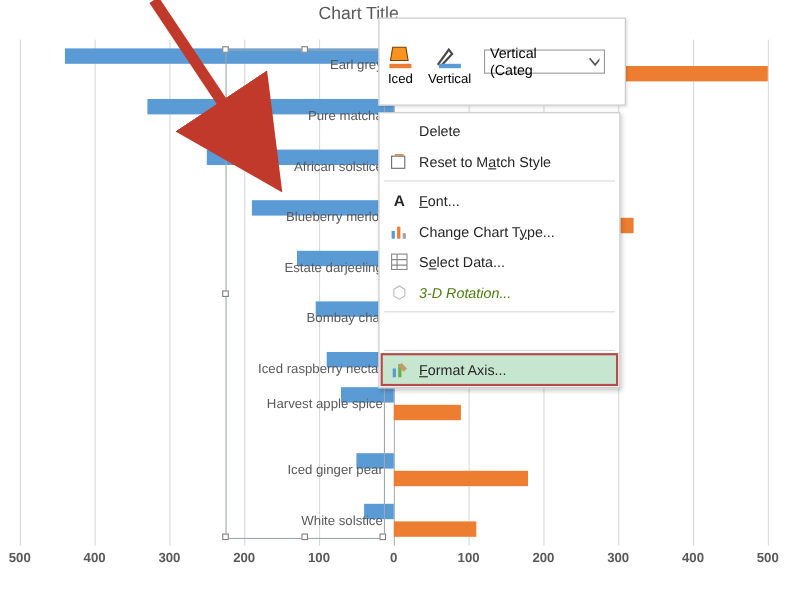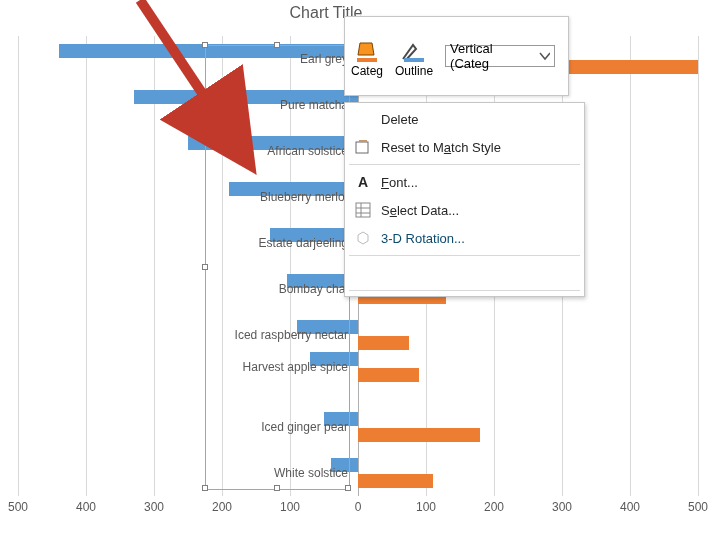--- a/index.html
+++ b/index.html
@@ -65,20 +65,21 @@
     white-space: nowrap;
   }
   .x-axis {
     position: absolute;
     top: 500px;
     left: 0;
     width: 716px;
     height: 20px;
     font-size: 12px;
     color: #595959;
+    font-weight: bold;
   }
   .x-tick {
     position: absolute;
     top: 0;
     transform: translateX(-50%);
   }
   .axis-select-box {
     position: absolute;
     left: 205px;
     top: 45px;
@@ -130,36 +131,36 @@
     display:flex;
     justify-content:space-between;
     align-items:center;
     font-size: 13px;
     gap: 16px;
   }
   .context-menu {
     position: absolute;
     top: 102px;
     left: 344px;
-    width: 241px;
+    width: 220px;
     background: #fff;
     border: 1px solid #c6c6c6;
     box-shadow: 1px 2px 4px rgba(0,0,0,0.2);
     padding: 2px;
   }
   .cm-item {
     display: flex;
     align-items: center;
     height: 28px;
     padding: 0 6px;
     gap: 8px;
     font-size: 13px;
     color: #262626;
   }
-  .cm-item.disabled { color: #0c4a6e; }
+  .cm-item.disabled { color: #4d7c0f; font-style: italic; }
   .cm-item.highlight {
     background: #c7e6cf;
     outline: 2px solid #b84a4a;
     outline-offset: -1px;
   }
   .cm-icon {
     width: 20px;
     height: 20px;
     display:flex;
     align-items:center;
@@ -270,30 +271,30 @@
 </div>
 
 <div class="mini-toolbar">
   <div class="mt-btn">
     <div class="mt-icon">
       <svg width="26" height="24">
           <path d="M6 4 L18 4 L20 16 L4 16 Z" fill="#f7931e" stroke="#7a4400"></path>
           <rect x="3" y="19" width="20" height="4" fill="#ED7D31"></rect>
         </svg>
     </div>
-    <span>Categ</span>
+    <span>Iced</span>
   </div>
   <div class="mt-btn">
     <div class="mt-icon">
       <svg width="26" height="24">
           <path d="M2 20 L12 6 L15 10 L4 22" stroke="#4a4a4a" fill="none" stroke-width="2"></path>
           <rect x="3" y="19" width="20" height="4" fill="#5B9BD5"></rect>
         </svg>
     </div>
-    <span>Outline</span>
+    <span>Vertical</span>
   </div>
   <div class="mt-select">
     <span>Vertical (Categ</span>
     <svg width="14" height="14">
         <path d="M2 4 L7 10 L12 4" stroke="#555" fill="none" stroke-width="1.5"></path>
       </svg>
   </div>
 </div>
 
 <div class="context-menu">
@@ -311,20 +312,30 @@
       <span>Reset to M<span class="underline-mn">a</span>tch Style</span>
   </div>
   <div class="cm-sep"></div>
   <div class="cm-item">
     <span class="cm-icon" style="font-weight:bold;font-size:14px;">A</span>
     <span><span class="underline-mn">F</span>ont...</span>
   </div>
   <div class="cm-item">
     <span class="cm-icon">
       <svg width="16" height="16">
+          <rect x="1" y="8" width="3" height="7" fill="#5B9BD5"></rect>
+          <rect x="6" y="4" width="3" height="11" fill="#ED7D31"></rect>
+          <rect x="11" y="10" width="3" height="5" fill="#A5A5A5"></rect>
+        </svg>
+    </span>
+      <span>Change Chart T<span class="underline-mn">y</span>pe...</span>
+  </div>
+  <div class="cm-item">
+    <span class="cm-icon">
+      <svg width="16" height="16">
           <rect x="1" y="1" width="14" height="14" fill="none" stroke="#888"></rect>
           <line x1="1" y1="6" x2="15" y2="6" stroke="#888"></line>
           <line x1="1" y1="11" x2="15" y2="11" stroke="#888"></line>
           <line x1="6" y1="1" x2="6" y2="15" stroke="#888"></line>
         </svg>
     </span>
       <span>S<span class="underline-mn">e</span>lect Data...</span>
   </div>
   <div class="cm-item disabled">
     <span class="cm-icon">
@@ -332,20 +343,30 @@
           <path d="M3 5 L8 2 L13 5 L13 11 L8 14 L3 11 Z" fill="none" stroke="#bbb"></path>
         </svg>
     </span>
       <span>3-D Rotation...</span>
   </div>
   <div class="cm-sep"></div>
   <div class="cm-item">
     <span class="cm-icon"></span>
   </div>
   <div class="cm-sep"></div>
+  <div class="cm-item highlight">
+    <span class="cm-icon">
+      <svg width="16" height="16">
+          <rect x="2" y="7" width="3" height="8" fill="#5B9BD5"></rect>
+          <rect x="7" y="3" width="3" height="12" fill="#70AD47"></rect>
+          <path d="M10 2 l5 5 -3 3 -5-5z" fill="#c49a6c"></path>
+        </svg>
+    </span>
+      <span><span class="underline-mn">F</span>ormat Axis...</span>
+  </div>
 </div>
 
 <svg class="arrow" width="200" height="220">
   <defs>
       <marker id="ah" markerWidth="10" markerHeight="10" refX="7" refY="5" orient="auto">
         <path d="M0 0 L10 5 L0 10 Z" fill="#c0392b"></path>
       </marker>
     </defs>
   <line x1="10" y1="30" x2="110" y2="180" stroke="#c0392b" stroke-width="10" marker-end="url(#ah)"></line>
 </svg>

